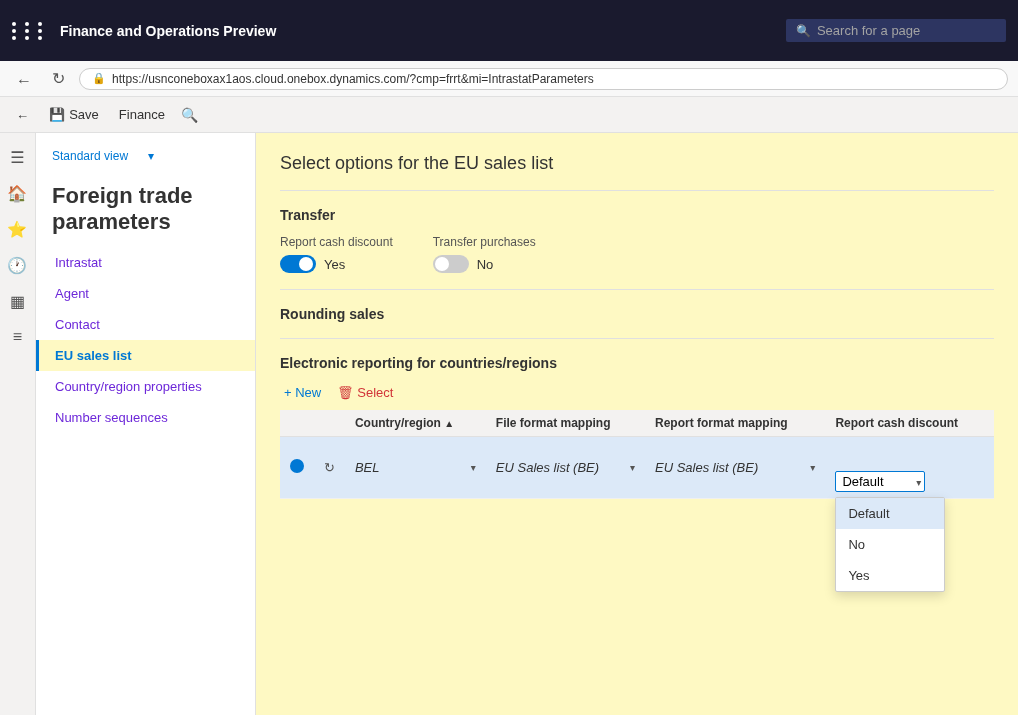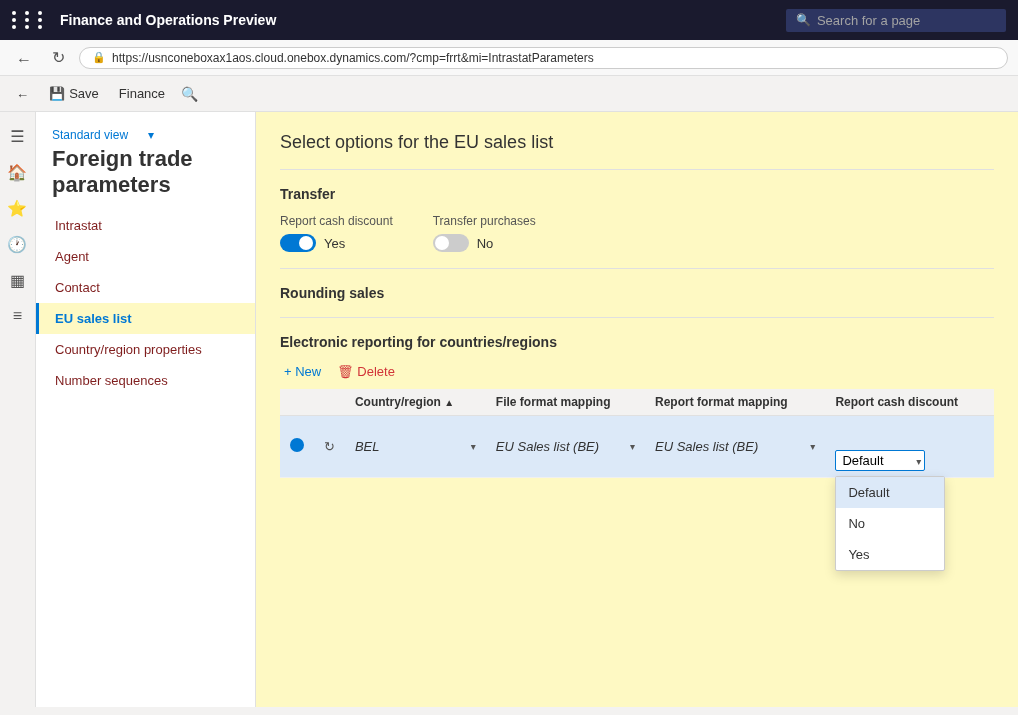--- a/index.html
+++ b/index.html
@@ -3,21 +3,21 @@
   <meta charset="utf-8">
   <style>
     * { box-sizing: border-box; margin: 0; padding: 0; }
     body { font-family: 'Segoe UI', Arial, sans-serif; font-size: 13px; background: #f3f2f1; }
 
     
     .top-bar {
       background: #1a1a2e;
       display: flex;
       align-items: center;
-      height: 40px;
+      height: 61px;
       padding: 0 12px;
       color: white;
     }
     .top-bar-grid {
       display: grid;
       grid-template-columns: 10px 10px 10px;
       gap: 3px;
       cursor: pointer;
       margin-right: 12px;
     }
@@ -127,33 +127,33 @@
     .page-header {
       padding: 8px 16px 0 16px;
     }
     .standard-view {
       font-size: 12px;
       color: #0078d4;
       cursor: pointer;
       display: flex;
       align-items: center;
       gap: 20px;
-      margin-bottom: 4px;
+      margin-bottom: 20px;
     }
     .page-title {
       font-size: 22px;
       font-weight: 700;
       color: #333;
       margin-bottom: 12px;
     }
     .menu-item {
       padding: 8px 16px;
       cursor: pointer;
       font-size: 13px;
-      color: #7f1d1d;
+      color: #6d28d9;
       border-left: 3px solid transparent;
     }
     .menu-item.active {
       border-left: 3px solid #0078d4;
       color: #0078d4;
       background: #fef9c3;
       font-weight: 600;
     }
 
     
@@ -443,21 +443,21 @@
     <hr class="section-divider">
     <div class="group-title">Rounding sales</div>
     <hr class="section-divider">
     <div class="group-title">Electronic reporting for countries/regions</div>
 
     <div class="table-toolbar">
       <button class="table-btn">
         <span>+ New</span>
       </button>
       <button class="table-btn table-btn-delete">
-        <span>🗑 Delete</span>
+        <span>🗑 Select</span>
       </button>
     </div>
 
     <table class="data-table">
       <thead>
         <tr>
           <th class="radio-col"></th>
           <th class="refresh-col"></th>
           <th>
             <span>Country/region</span>

